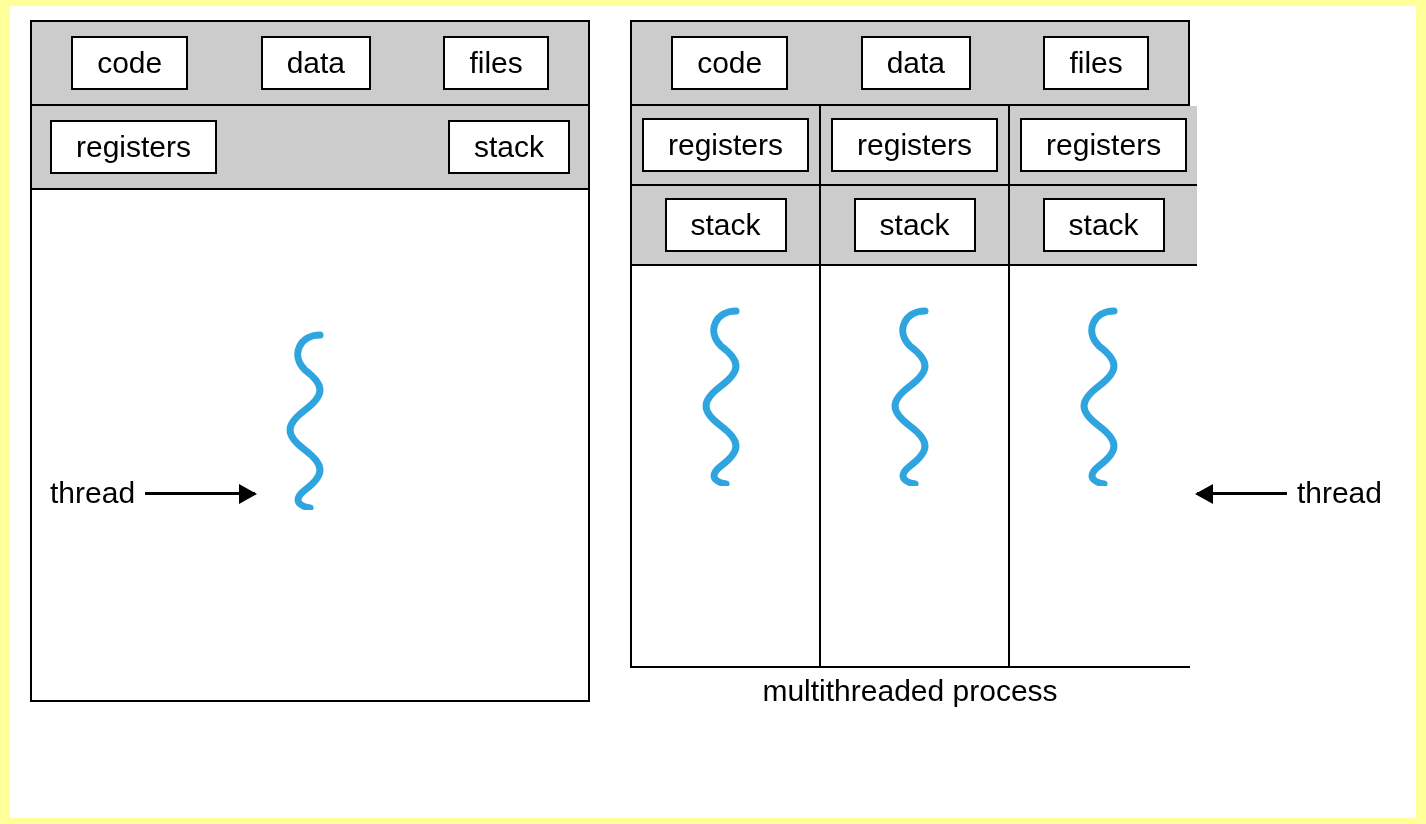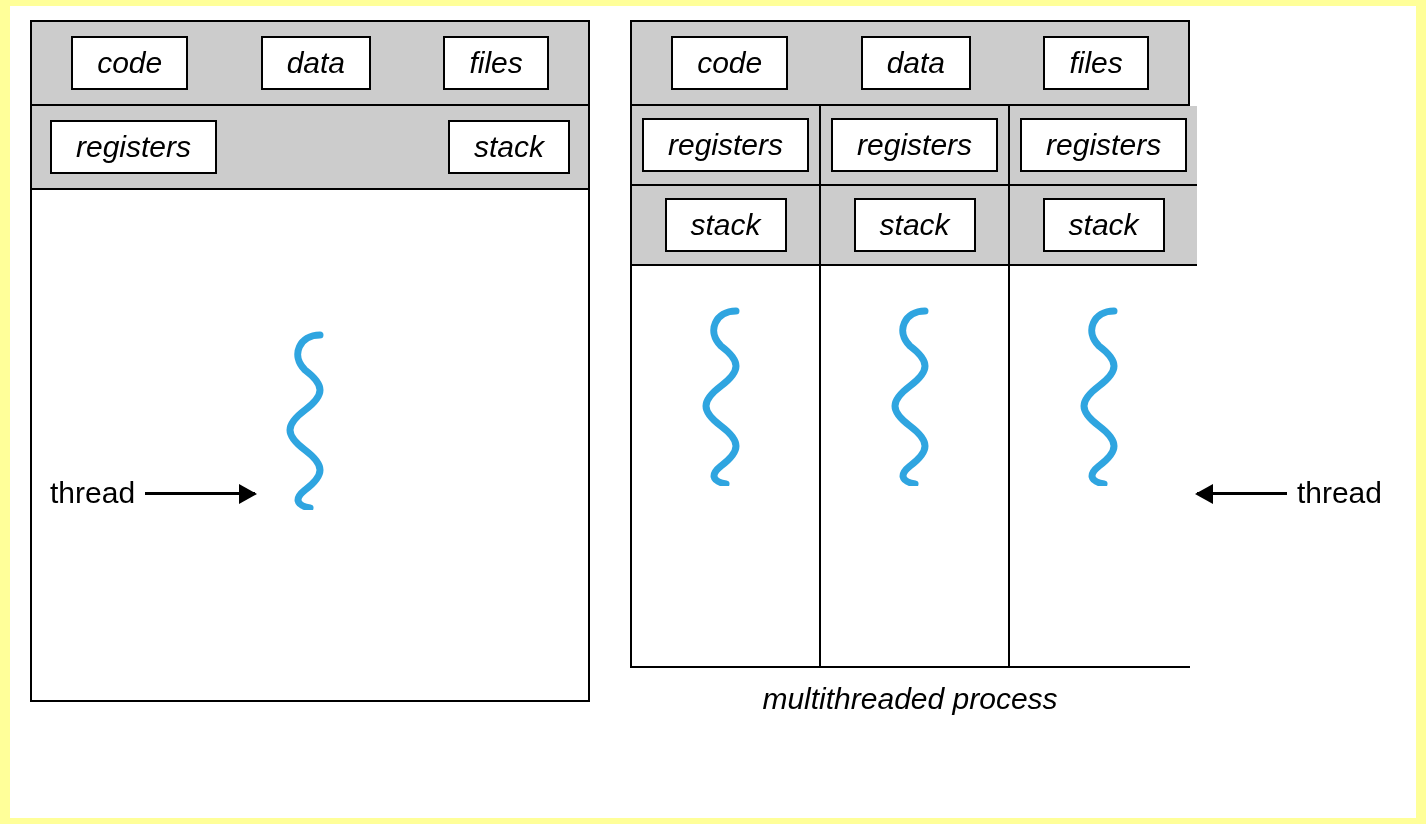--- a/index.html
+++ b/index.html
@@ -88,21 +88,21 @@
     justify-content: center;
     align-items: flex-start;
     padding-top: 40px;
   }
   .thread-area-single .squiggle { top: 140px; left: 50%; transform: translateX(-50%); position: absolute; }
   .squiggle-svg { display: block; }
   .caption {
     font-size: 30px;
     color: #000;
     text-align: center;
-    margin-top: 14px;
+    margin-top: 6px;
   }
   .left-label {
     position: absolute;
     left: 40px;
     top: 470px;
     font-size: 30px;
     color: #000;
     display: flex;
     align-items: center;
   }
@@ -140,21 +140,21 @@
   }
   .arrow-line-left::before {
     content: "";
     position: absolute;
     left: -2px;
     top: -8px;
     border-right: 18px solid #000;
     border-top: 10px solid transparent;
     border-bottom: 10px solid transparent;
   }
-  .col-wrap { display: flex; flex-direction: column; align-items: center; font-style: italic; }
+  .col-wrap { display: flex; flex-direction: column; align-items: center; }
 </style>
 </head>
 <body>
 
 <div class="page">
 
   <div class="diagrams">
 
     <div class="col-wrap">
       <div class="process">

